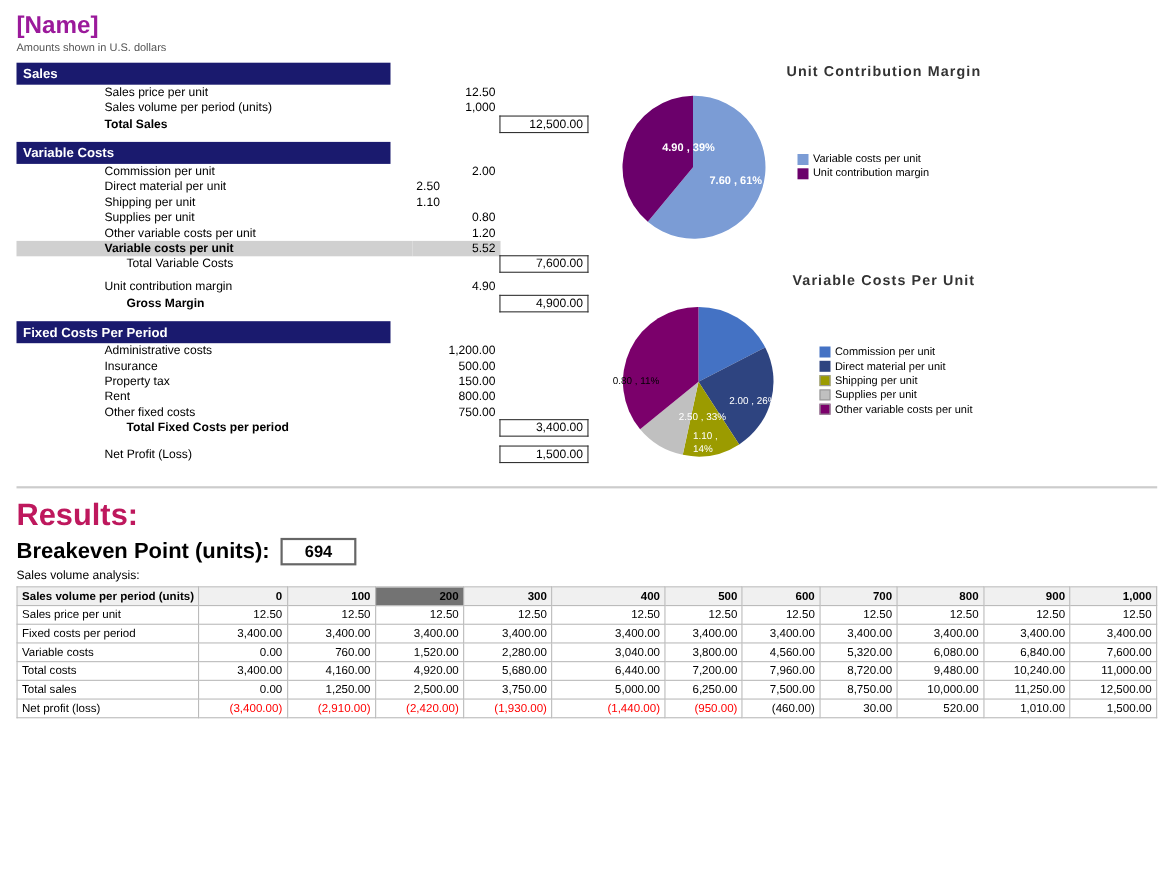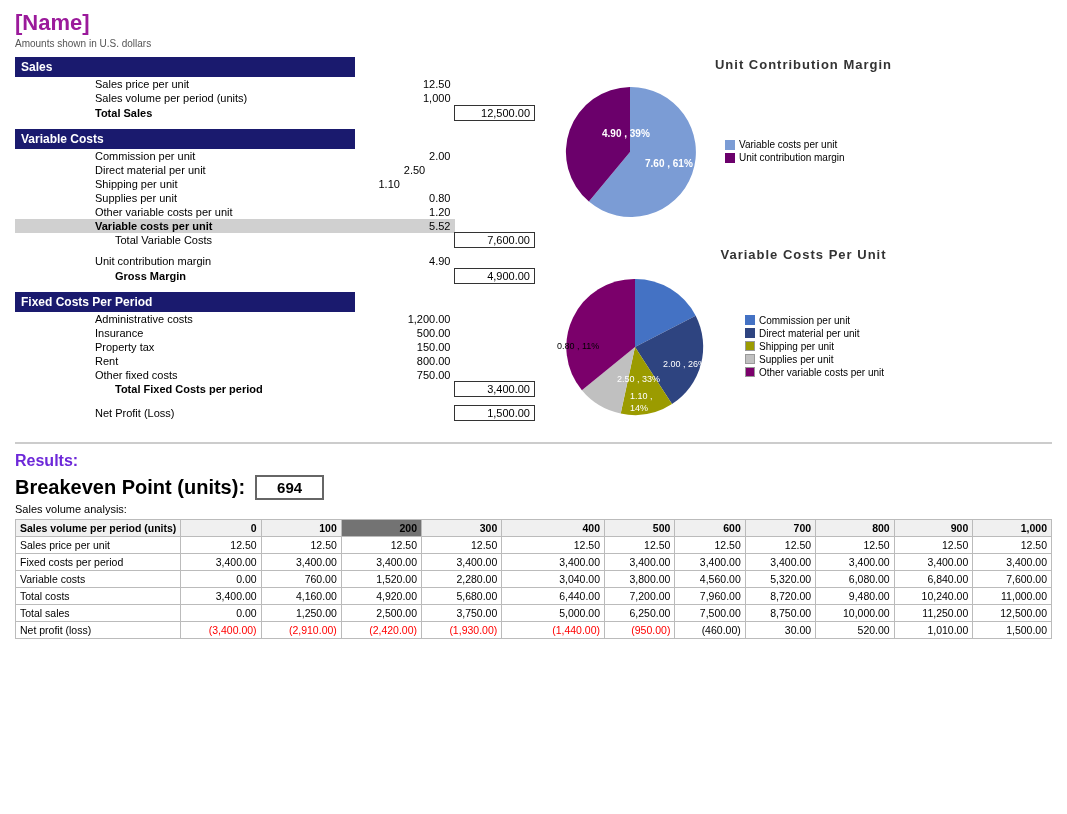--- a/index.html
+++ b/index.html
@@ -26,21 +26,21 @@
     .bold-row { font-weight: bold; }
     .shaded { background: #d0d0d0; }
     .chart-title { font-size: 13px; font-weight: bold; color: #333; letter-spacing: 1px; margin-bottom: 5px; text-align: center; }
     
     .pie-container { display: flex; align-items: center; gap: 10px; }
     .legend { font-size: 10px; }
     .legend-item { display: flex; align-items: center; gap: 4px; margin-bottom: 2px; }
     .legend-box { width: 10px; height: 10px; flex-shrink: 0; }
     
     .results-section { margin-top: 15px; border-top: 2px solid #ccc; padding-top: 8px; }
-    .results-title { font-size: 16px; font-weight: bold; color: #6d28d9; margin-bottom: 5px; }
+    .results-title { font-size: 28px; font-weight: bold; color: #be185d; margin-bottom: 5px; }
     .breakeven-row { display: flex; align-items: center; gap: 10px; margin-bottom: 3px; }
     .breakeven-label { font-size: 20px; font-weight: bold; color: #000; }
     .breakeven-value { border: 2px solid #666; padding: 2px 20px; font-size: 15px; font-weight: bold; background: white; }
     .sales-volume-title { font-size: 11px; font-weight: normal; color: #000; margin-bottom: 4px; }
     
     .volume-table { border-collapse: collapse; width: 100%; font-size: 10.5px; }
     .volume-table th, .volume-table td { border: 1px solid #bbb; padding: 2px 4px; text-align: right; white-space: nowrap; }
     .volume-table th:first-child, .volume-table td:first-child { text-align: left; }
     .volume-table th { background: #f0f0f0; font-weight: bold; }
   </style>
@@ -80,21 +80,21 @@
       <div class="section-header">Variable Costs</div>
       <table class="data-table">
         <tbody>
             <tr>
           <td class="indent">Commission per unit</td>
           <td class="value-cell-noborder" style="text-align:right">2.00</td>
           <td style="width:80px"></td>
         </tr>
         <tr>
           <td class="indent">Direct material per unit</td>
-          <td class="value-cell-noborder" style="text-align:center">2.50</td>
+          <td class="value-cell-noborder" style="text-align:left">2.50</td>
           <td></td>
         </tr>
         <tr>
           <td class="indent">Shipping per unit</td>
           <td class="value-cell-noborder" style="text-align:left">1.10</td>
           <td></td>
         </tr>
         <tr>
           <td class="indent">Supplies per unit</td>
           <td class="value-cell-noborder" style="text-align:right">0.80</td>

